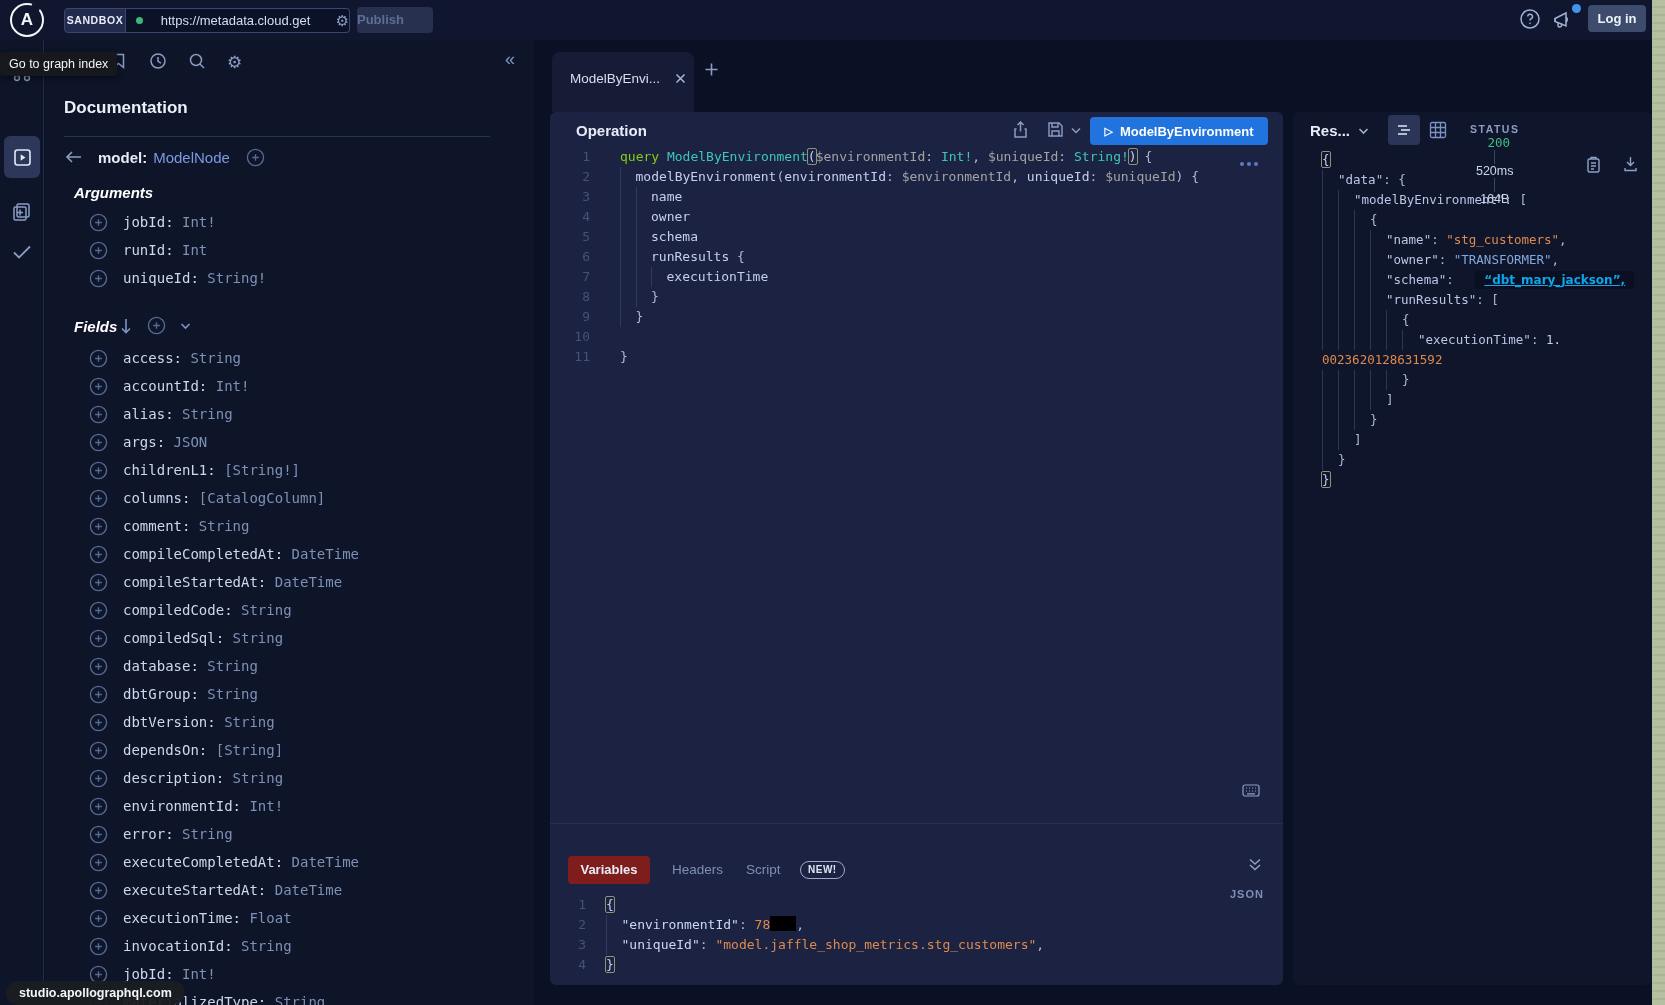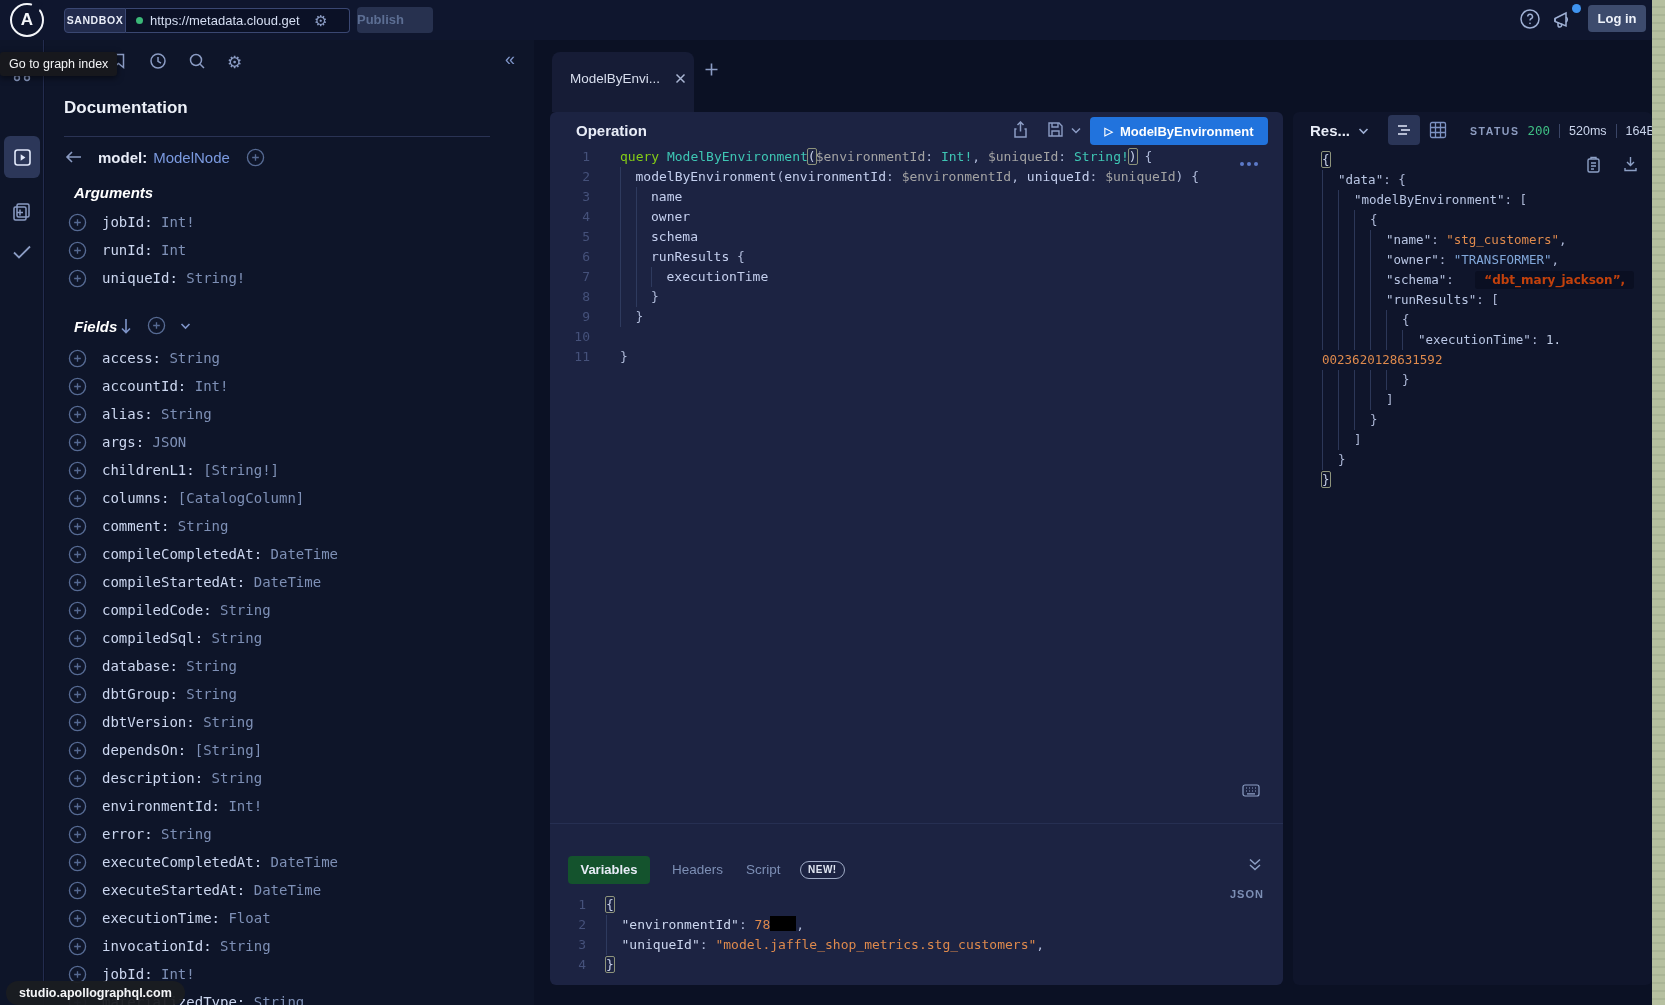--- a/index.html
+++ b/index.html
@@ -1,30 +1,30 @@
 <!DOCTYPE html>
 <html><head>
 <meta charset="utf-8">
 <style>
   * { margin:0; padding:0; box-sizing:border-box; }
   html,body { width:1665px; height:1005px; overflow:hidden; background:#0b1124;
     font-family:"Liberation Sans",sans-serif; color:#e8ecf7; }
-  .abs { position:absolute; }
+  .abs { position:absolute;margin-left:21px; }
   svg { display:block; }
 
   
   #topbar { position:absolute; left:0; top:0; width:1665px; height:40px; background:#0f162e; z-index:5; }
   #logo { position:absolute; left:10px; top:3px; width:34px; height:34px; border:2px solid #f4f6fa;
     border-radius:50%; color:#f4f6fa; font-weight:bold; font-size:17px; text-align:center; line-height:30px; }
   #logo .gap { position:absolute; top:-4px; right:1px; width:9px; height:9px; background:#0f162e; transform:rotate(25deg); }
   #sandbox-chip { position:absolute; left:64px; top:8px; width:62px; height:25px; background:#222b4d;
     border:1px solid #3a4772; border-radius:4px 0 0 4px; font-size:10.5px; font-weight:bold;
     letter-spacing:.6px; text-align:center; line-height:23px; color:#e8ecf7; }
   #url-box { position:absolute; left:126px; top:8px; width:224px; height:25px; background:#0b1126;
-    border:1px solid #3a4772; border-left:none; border-radius:0 4px 4px 0; display:flex; align-items:center; }
+    border:1px solid #3a4772; border-left:none; border-radius:0 4px 4px 0; display:flex; align-items:center;justify-content:space-between; }
   #url-dot { width:7px; height:7px; border-radius:50%; background:#3bb878; margin:0 7px 0 10px; flex:none; }
   #url-text { font-size:13px; color:#d5def2; white-space:nowrap; overflow:hidden; width:162px; }
   #url-gear { color:#8b9cc4; font-size:15px; margin-left:2px; }
   #publish-btn { position:absolute; left:357px; top:7px; width:76px; height:26px; background:#27314f;
     border-radius:4px; color:#5c6e93; font-size:13px; font-weight:bold; text-align:left; line-height:26px; }
   #help-icon { position:absolute; left:1519px; top:8px; color:#9fb0d4; }
   #megaphone { position:absolute; left:1551px; top:9px; color:#9fb0d4; }
   #mega-dot { position:absolute; left:1572px; top:4px; width:9px; height:9px; border-radius:50%; background:#3f94f0; }
   #login-btn { position:absolute; left:1588px; top:5px; width:58px; height:27px; background:#3d4b6d;
     border-radius:4px; color:#eef2fa; font-size:13px; font-weight:bold; text-align:center; line-height:27px; }
@@ -82,45 +82,45 @@
   .ln { flex:none; width:40px; text-align:right; color:#45517a; }
   .code { margin-left:30px; }
   .gu { display:inline-block; width:15.5px; height:20px; border-left:1px solid #2e3a5e; vertical-align:top; }
   .rgu { display:inline-block; width:16px; height:20px; border-left:1px solid #2c3758; vertical-align:top; }
   .tk-k{color:#84cc16} .tk-o{color:#3ec6b4} .tk-t{color:#3ec6b4} .tk-v{color:#a3a3a3}
   .tk-p{color:#aeb9d8} .tk-f{color:#c4cfee}
   .tk-key{color:#ccd7f0} .tk-num{color:#df8a4d} .tk-str{color:#df8a4d}
   .tk-bx{color:#c6cfe8; outline:1px solid #8d937b; border-radius:1px;}
   .tk-rk{color:#b9c6e4} .tk-rs{color:#df8a4d} .tk-rb{color:#82a8da} .tk-rn{color:#c3cfe8}
   .tk-hl{ margin-left:14px; padding:2px 9px; background:#0a0f22; border-radius:3px; font-weight:bold;
-    color:#c2410c; font-family:"DejaVu Sans",sans-serif; font-size:12px; }
+    color:#0ea5e9; font-family:"DejaVu Sans",sans-serif; font-size:12px;text-decoration:underline; }
   .tk-redact{ display:inline-block; width:26px; height:15px; background:#000; vertical-align:-2px; }
   #op-editor { position:absolute; left:0; top:35px; width:700px; }
 
   
-  #vars-tab { position:absolute; left:18px; top:744px; width:82px; height:28px; background:#14532d; border-radius:4px;
+  #vars-tab { position:absolute; left:18px; top:744px; width:82px; height:28px; background:#7f1d1d; border-radius:4px;
     text-align:center; line-height:28px; font-size:13px; font-weight:bold; color:#e8ecf7; }
   .vtab { position:absolute; top:750px; font-size:13.5px; color:#7d8fb5; }
   #new-badge { position:absolute; left:250px; top:749px; height:18px; padding:0 7px; border:1px solid #9fabc6;
     border-radius:9px; font-size:10px; font-weight:bold; letter-spacing:.5px; color:#dfe5f0; line-height:16px; }
   #vars-collapse { position:absolute; left:698px; top:746px; color:#8da0c6; }
   #vars-mode { position:absolute; left:680px; top:776px; font-size:11px; font-weight:bold; letter-spacing:1px; color:#7d8fb5; }
   #vars-editor { position:absolute; left:0; top:783px; width:700px; }
   #vars-editor .ln { width:36px; }
   #vars-editor .code { margin-left:20px; }
 
   
   #resp { position:absolute; left:1293px; top:112px; width:359px; height:873px; background:#0f152b; border-radius:6px; }
   #resp-title-row { position:absolute; left:17px; top:10px; display:flex; align-items:center; gap:8px; }
   #resp-title { font-size:15px; font-weight:bold; color:#e8ecf7; }
   #resp-title-row .chev { color:#9fb0d4; }
   #resp-view-list { position:absolute; left:95px; top:3px; width:32px; height:30px; background:#2a3557; border-radius:4px;
     display:flex; align-items:center; justify-content:center; color:#e2e9fb; }
   #resp-view-table { position:absolute; left:136px; top:9px; color:#7d92c2; }
-  #resp-status { position:absolute; left:177px; top:11px; display:flex; align-items:center; font-size:12.5px; }
+  #resp-status { position:absolute; left:177px; top:11px; display:flex; align-items:center; font-size:12.5px;flex-direction:column; }
   #resp-status .lbl { font-size:10.5px; letter-spacing:1.5px; color:#8d9cc0; font-weight:bold; }
   #resp-status .code-ok { color:#3fbf84; font-family:"DejaVu Sans Mono",monospace; margin-left:8px; }
   #resp-status .sep { width:1px; height:14px; background:#3a4566; margin:0 9px; }
   #resp-status .val { color:#cbd5ec; }
   #copy-icon { position:absolute; left:293px; top:44px; color:#8da0c6; }
   #dl-icon { position:absolute; left:330px; top:44px; color:#8da0c6; }
   #resp-editor { position:absolute; left:29px; top:38px; width:326px; }
   #resp-editor .cl { font-size:12.5px; }
 
   #green-strip { position:absolute; left:1652px; top:0; width:13px; height:1005px;

